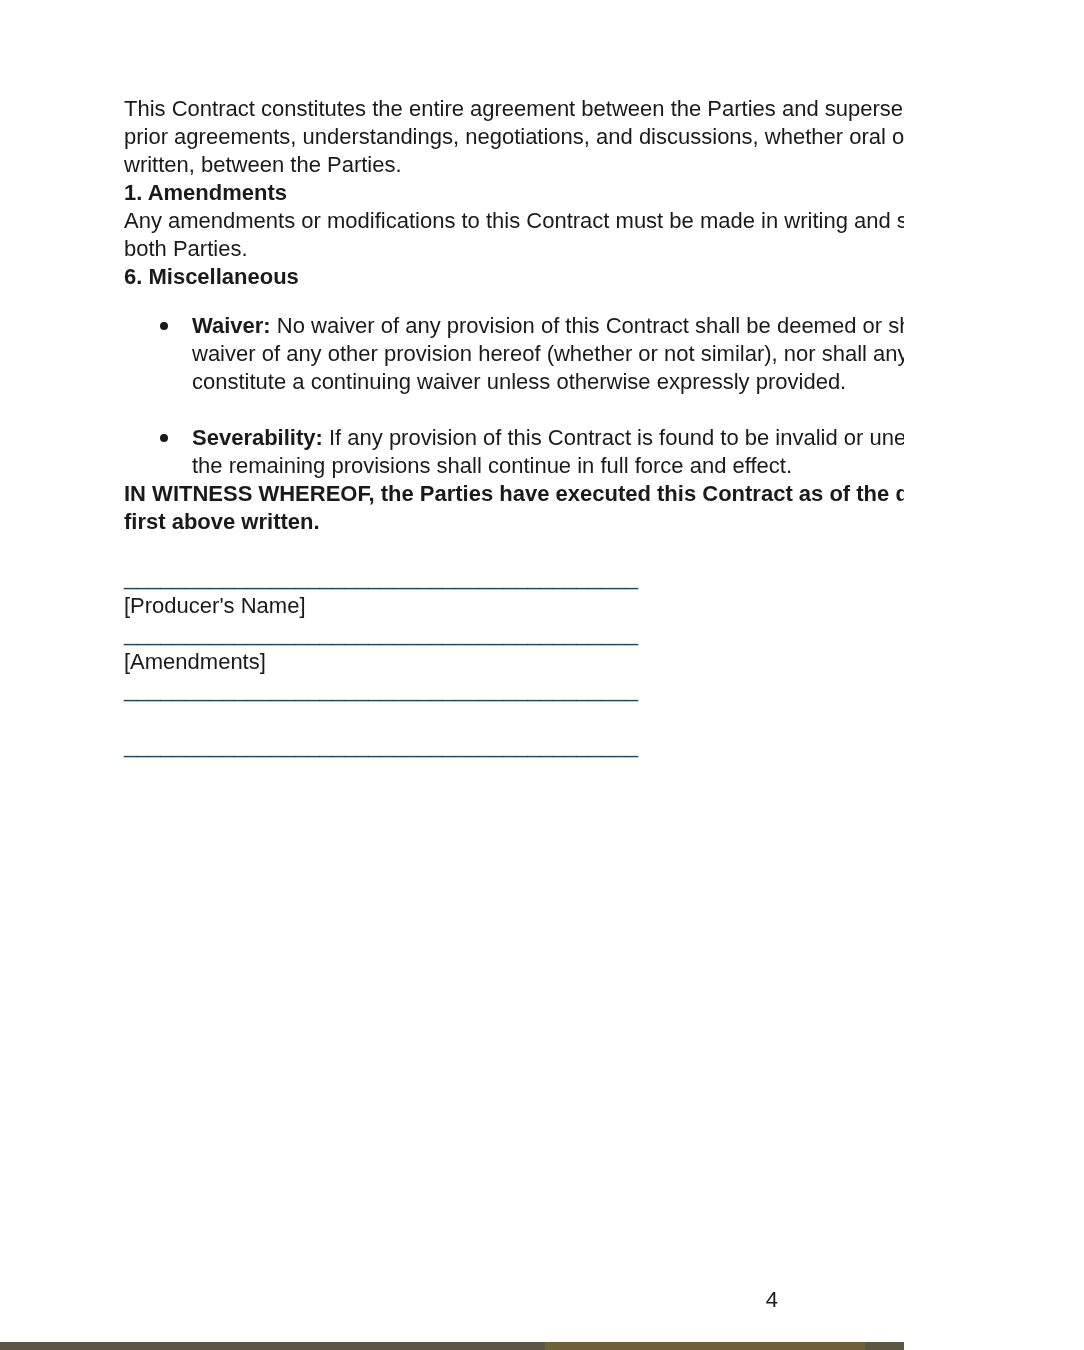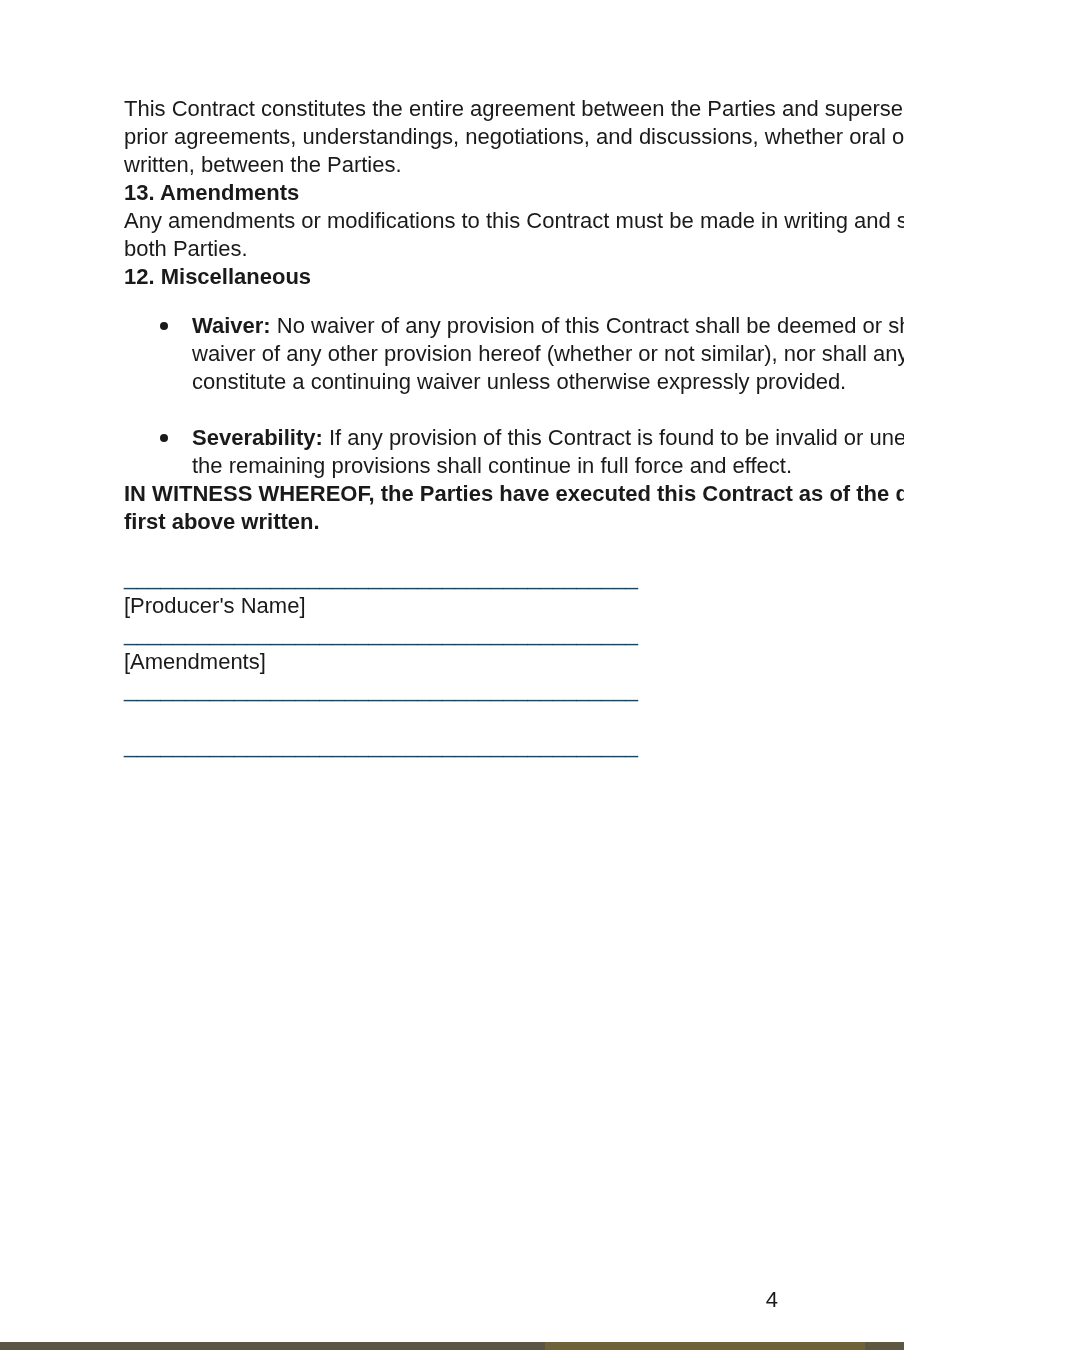--- a/index.html
+++ b/index.html
@@ -95,25 +95,25 @@
   .footer-seg-right { width: 219px; height: 8px; background: #5d5642; }
 </style>
 </head>
 <body>
 
 <div class="page">
   <div class="content">
 
     <p class="para w850">This Contract constitutes the entire agreement between the Parties and supersedes all prior agreements, understandings, negotiations, and discussions, whether oral or written, between the Parties.</p>
 
-    <h3 class="heading mt-h12">13. Amendments</h3>
+    <h3 class="heading mt-h12">1. Amendments</h3>
 
     <p class="para w868 mt-p2">Any amendments or modifications to this Contract must be made in writing and signed by both Parties.</p>
 
-    <h3 class="heading mt-h13">12. Miscellaneous</h3>
+    <h3 class="heading mt-h13">6. Miscellaneous</h3>
 
     <ul class="bullets">
       <li class="li-waiver">
         <span class="bullet-dot"></span>
         <b>Waiver:</b>
         <span>No waiver of any provision of this Contract shall be deemed or shall constitute a waiver of any other provision hereof (whether or not similar), nor shall any such waiver constitute a continuing waiver unless otherwise expressly provided.</span>
       </li>
       <li class="li-sever">
         <span class="bullet-dot"></span>
         <b>Severability:</b>

